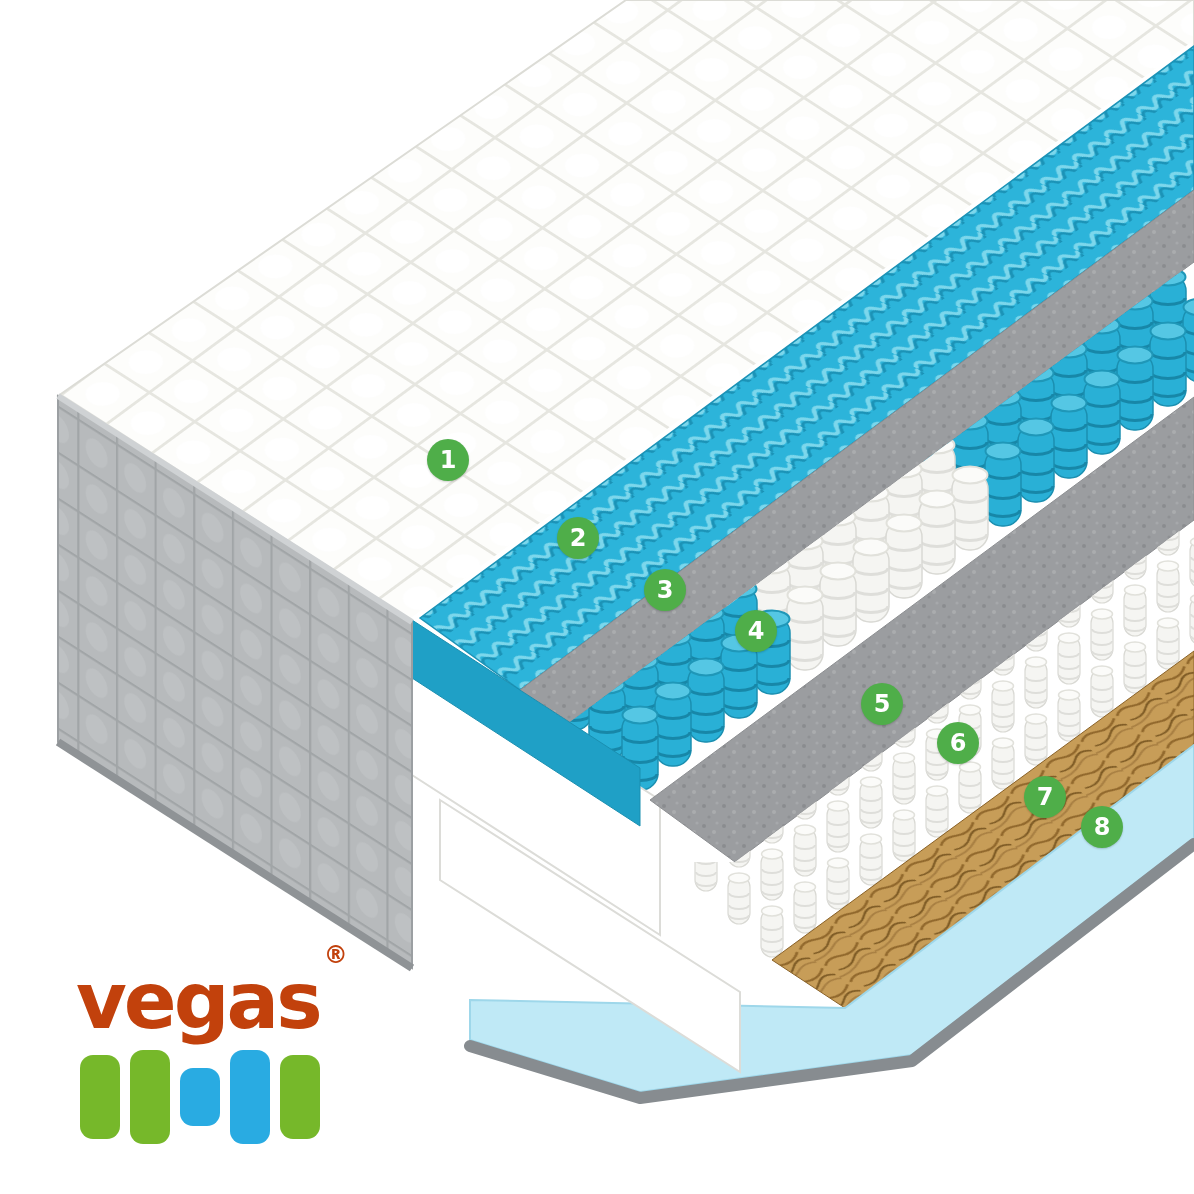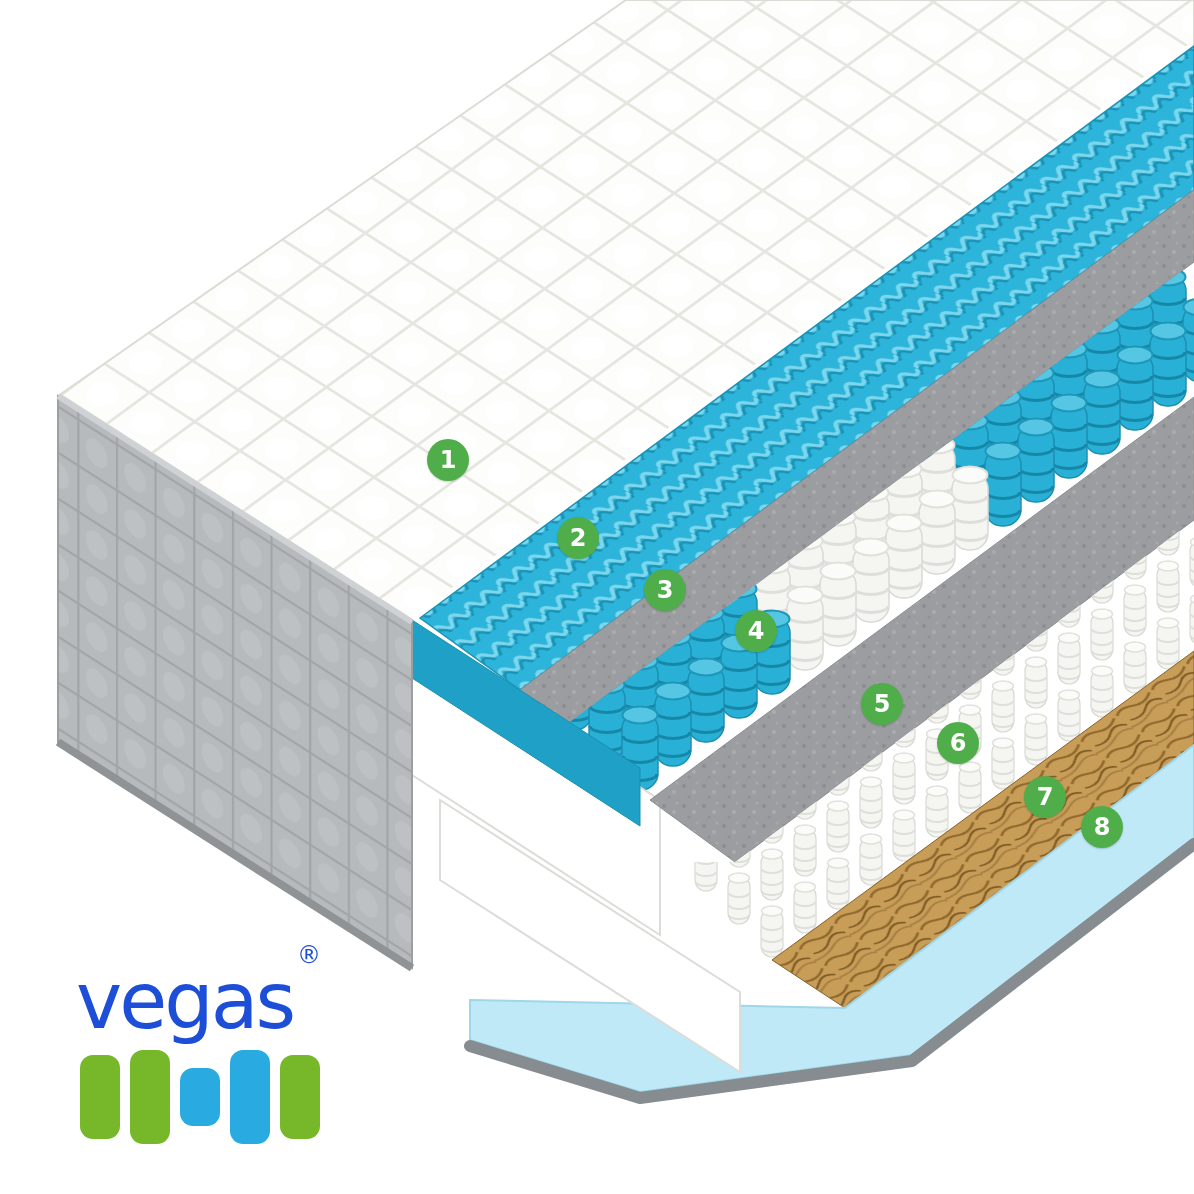--- a/index.html
+++ b/index.html
@@ -11,22 +11,22 @@
   .callout{position:absolute;width:42px;height:42px;border-radius:50%;
            background:#4fae49;color:#ffffff;display:flex;align-items:center;justify-content:center;
            font-family:"DejaVu Sans", sans-serif;font-weight:bold;font-size:24px;
            box-shadow:0 1px 2px rgba(0,0,0,.18);}
   .c1{left:427px;top:439px;} .c2{left:557px;top:517px;} .c3{left:644px;top:569px;}
   .c4{left:735px;top:610px;} .c5{left:861px;top:683px;} .c6{left:937px;top:722px;}
   .c7{left:1024px;top:776px;} .c8{left:1081px;top:806px;}
 
   
   .logo{position:absolute;left:76px;top:962px;}
-  .logo-text{font-family:"DejaVu Sans", sans-serif;font-weight:normal;font-size:78px;
-             color:#1d4ed8;letter-spacing:-3px;line-height:1;}
+  .logo-text{font-family:"DejaVu Sans", sans-serif;font-weight:bold;font-size:78px;
+             color:#c2410c;letter-spacing:-3px;line-height:1;}
   .logo-text sup{font-size:24px;position:relative;top:-38px;left:4px;letter-spacing:0;}
   .logo-bars{display:flex;align-items:center;gap:10px;height:94px;margin-top:10px;margin-left:4px;}
   .bar{width:40px;border-radius:13px;}
   .bar1{height:84px;background:#76b82a;}
   .bar2{height:94px;background:#76b82a;}
   .bar3{height:58px;background:#29abe2;}
   .bar4{height:94px;background:#29abe2;}
   .bar5{height:84px;background:#76b82a;}
 </style>
 </head>

